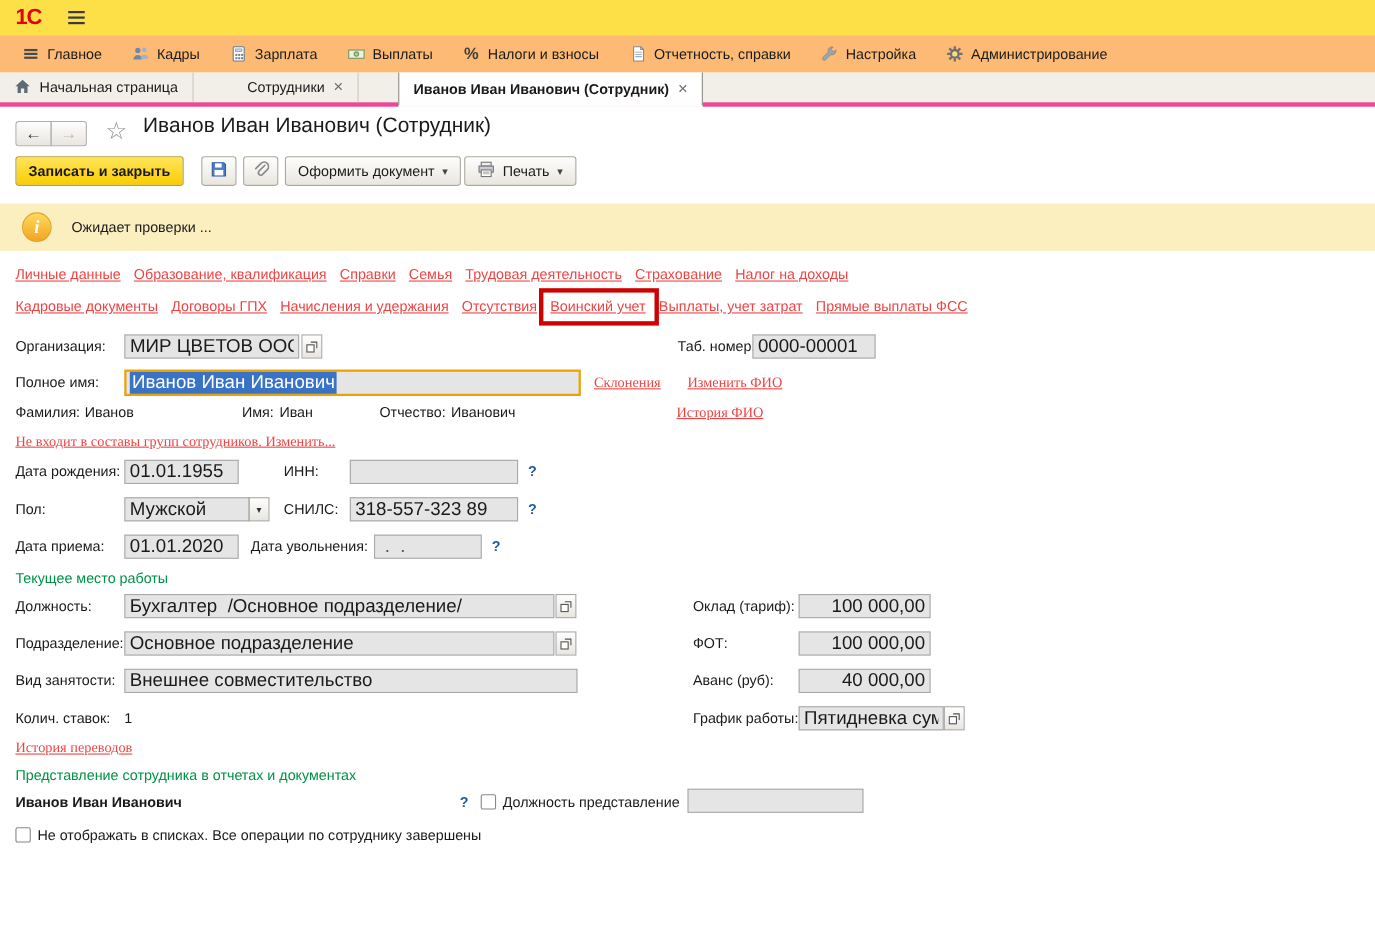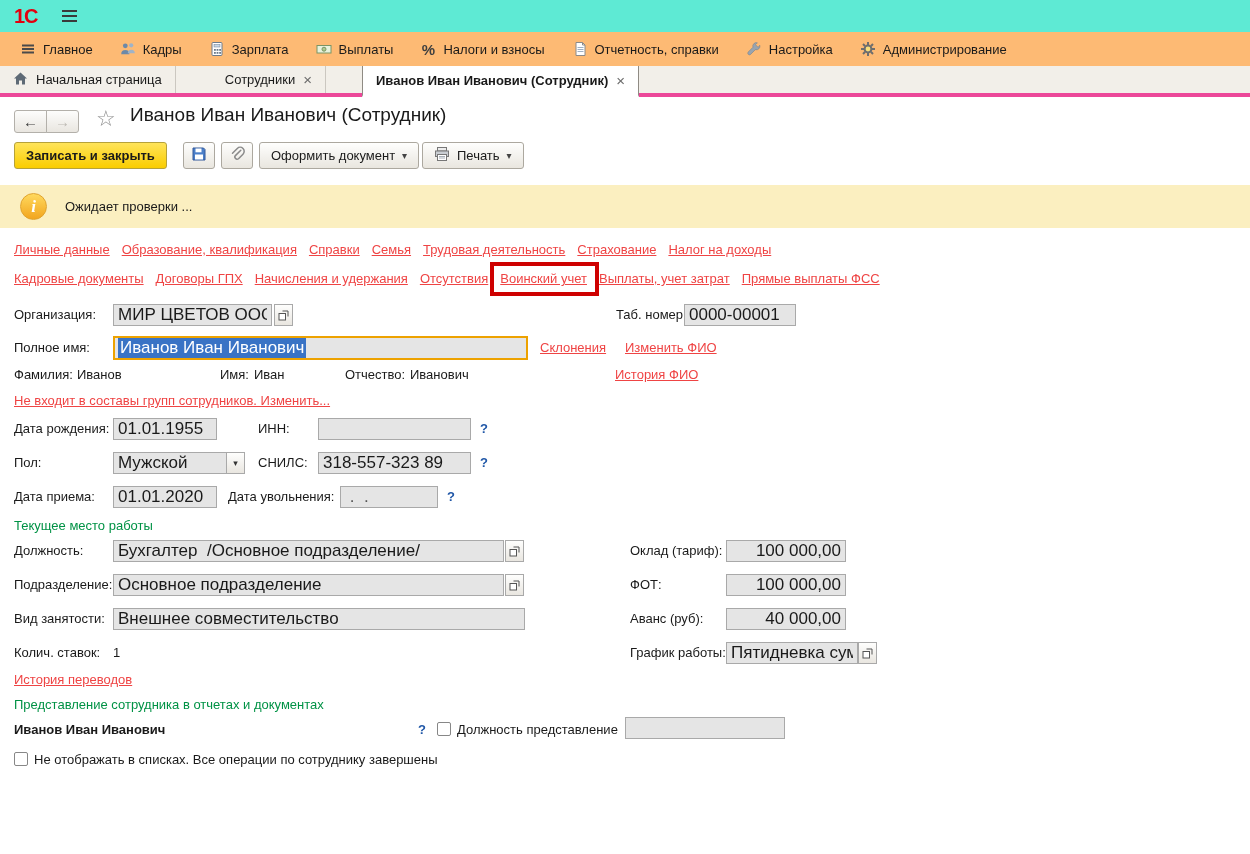--- a/index.html
+++ b/index.html
@@ -3,21 +3,21 @@
 <meta charset="utf-8">
 <style>
   html,body { margin:0; padding:0; }
   body {
     width:1250px; height:854px; position:relative; overflow:hidden;
     background:#ffffff; font-family:"Liberation Sans", sans-serif;
     font-size:13px; color:#1a1a1a;
   }
   
   .titlebar { position:absolute; left:0; top:0; width:1250px; height:32px;
-    background:#5eead4; display:flex; align-items:center; }
+    background:#fde047; display:flex; align-items:center; }
   .logo { font-weight:bold; font-size:20px; color:#E3000F; margin-left:14px; letter-spacing:-1px; }
   .hamburger { margin-left:24px; display:flex; flex-direction:column; gap:3px; cursor:pointer; }
   .hamburger i { display:block; width:15px; height:2px; background:#3a3a3a; }
   .wtitle { margin-left:28px; color:#1a1a1a; white-space:nowrap; }
 
   .menubar { position:absolute; left:0; top:32px; width:1250px; height:34px;
     background:#fdba74; display:flex; align-items:center; gap:27px;
     padding-left:20px; box-sizing:border-box; }
   .mitem { display:flex; align-items:center; gap:7px; cursor:pointer; white-space:nowrap; }
   .micon { width:16px; height:16px; display:flex; align-items:center; justify-content:center; }
@@ -55,21 +55,21 @@
     background:#FBEFC0; display:flex; align-items:center; }
   .info-icon { width:27px; height:27px; border-radius:50%;
     background:linear-gradient(#FFD95E,#F2A51E); border:1px solid #E0A32E; color:#fff;
     font-weight:bold; font-style:italic; font-family:"Liberation Serif", serif; font-size:17px;
     display:flex; align-items:center; justify-content:center; margin-left:20px; box-sizing:border-box; }
   .banner-text { margin-left:18px; }
 
   
   .links-row { position:absolute; left:14px; display:flex; gap:12px; white-space:nowrap; }
   .nlink, .link { color:#ef4444; text-decoration:underline; cursor:pointer; }
-  .link { position:absolute; white-space:nowrap; }
+  .link { position:absolute; white-space:nowrap;font-family:Liberation Serif, serif; }
   .ann-wrap { position:relative; display:inline-block; }
   .annotation-box { position:absolute; left:-10px; right:-12px; top:-9px; bottom:-10px;
     border:4px solid #CE0000; pointer-events:none; }
 
   
   .lbl { position:absolute; line-height:22px; height:22px; white-space:nowrap; }
   .txt { position:absolute; line-height:22px; white-space:nowrap; }
   .bold { font-weight:bold; }
   .fld { position:absolute; height:22px; box-sizing:border-box; border:1px solid #A9A9A9;
     background:#e5e5e5; padding:0 4px; font-family:Liberation Sans, sans-serif; font-size:17px;

